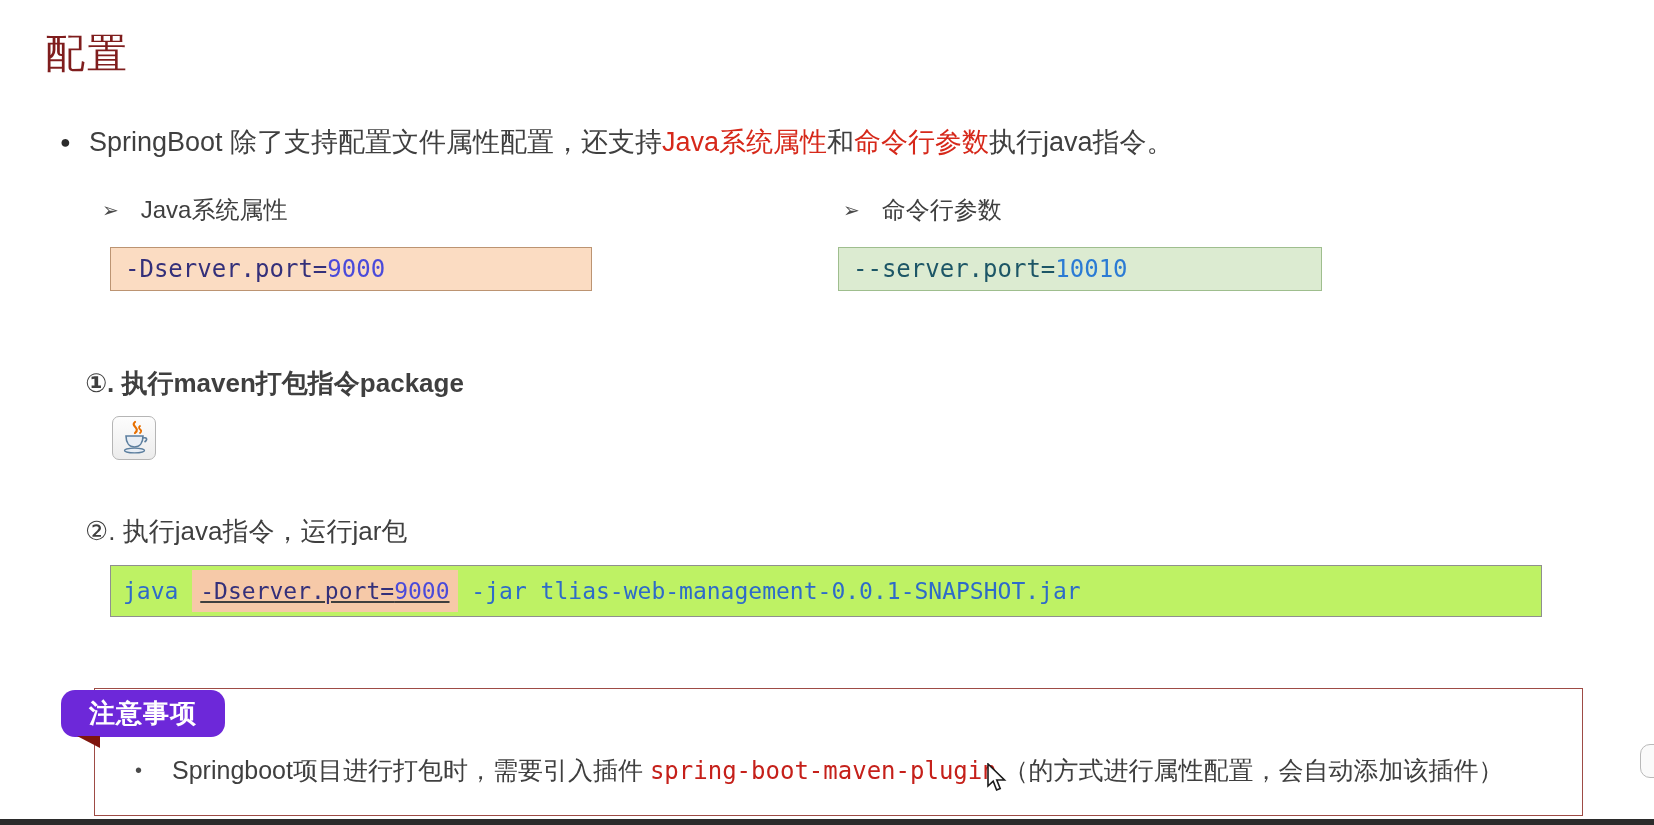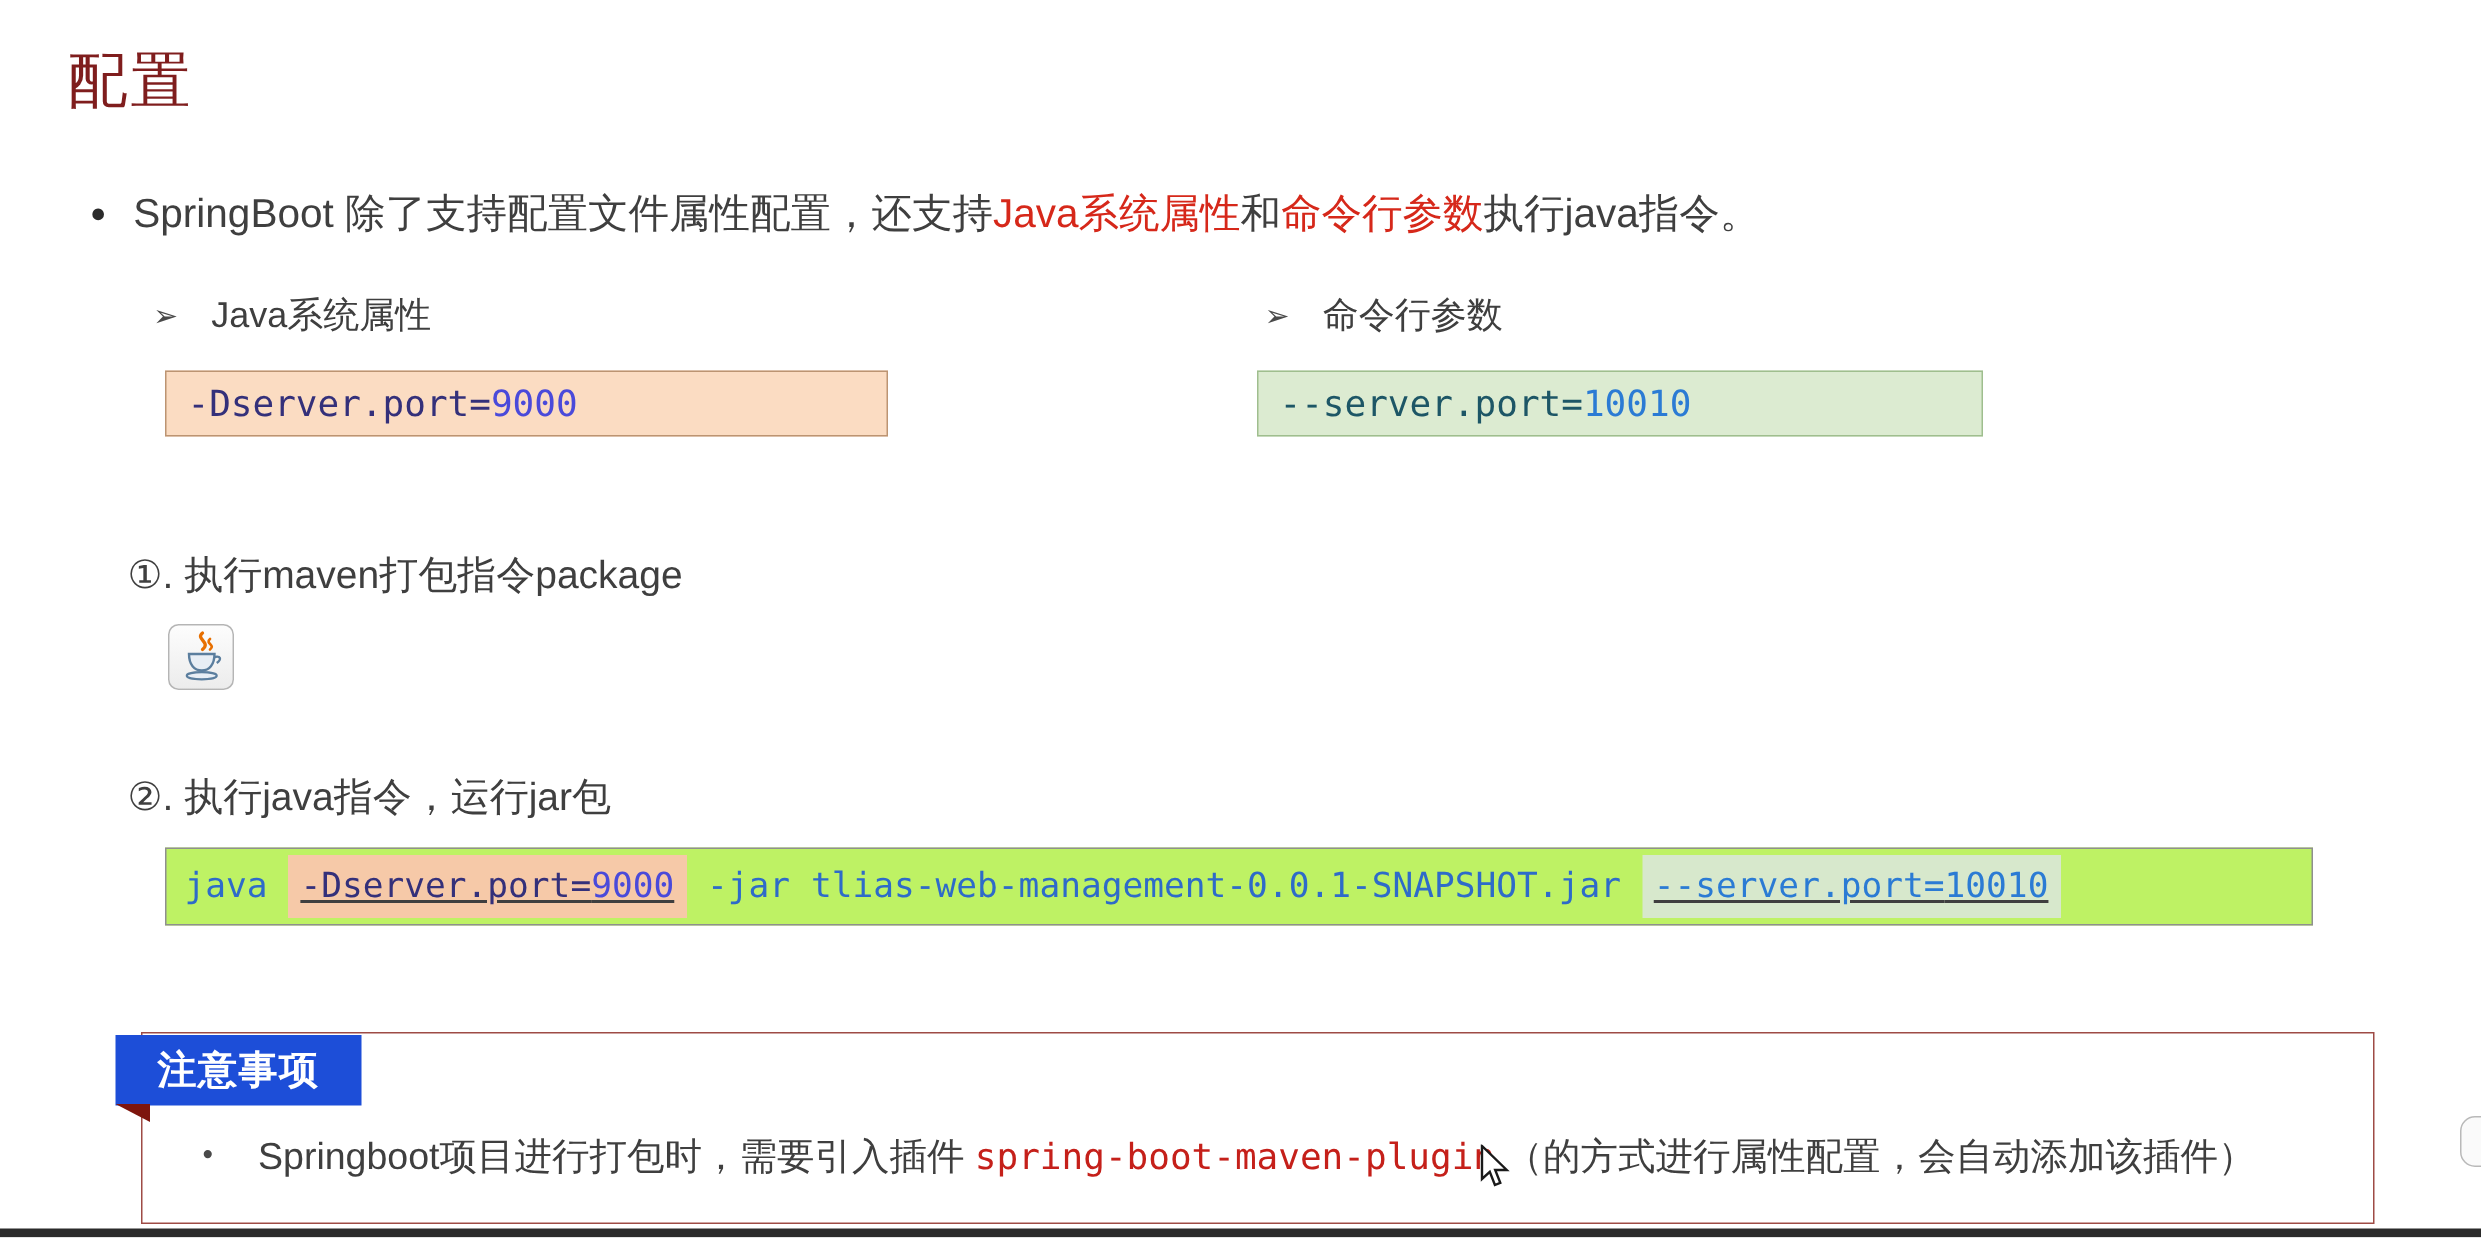--- a/index.html
+++ b/index.html
@@ -20,41 +20,41 @@
     height:44px;display:flex;align-items:center;padding-left:14px;box-sizing:border-box;
     font-family:"DejaVu Sans Mono","Liberation Mono",monospace;font-size:24px;white-space:pre;
   }
   .codebox-peach{left:110px;top:247px;width:482px;background:#fbdcc2;border:1px solid #bc9472;}
   .codebox-green{left:838px;top:247px;width:484px;background:#dcebd1;border:1px solid #9fbe8e;}
   .cd-navy{color:#34307a;}
   .cd-indigo{color:#4a4ada;}
   .cd-teal{color:#1d5666;}
   .cd-blue{color:#2b7bd4;}
   .step-label{font-size:26px;color:#3f3f3f;white-space:pre;}
-  .step1{left:85px;top:366px;}
+  .step1{left:85px;top:366px;font-weight:bold;}
   .step2{left:85px;top:514px;}
   .jar-row{left:112px;top:416px;display:flex;align-items:center;}
   .jar-icon{
     width:44px;height:44px;border:1px solid #b5b5b5;border-radius:7px;
     background:linear-gradient(180deg,#fdfdfd 0%,#ececec 100%);
     display:flex;align-items:center;justify-content:center;box-sizing:border-box;
   }
   .jar-label{font-size:21px;color:#333333;margin-left:3px;white-space:pre;}
   .cmdbox{
     left:110px;top:565px;width:1432px;height:52px;background:#bef264;border:1px solid #8f8f8f;
     display:flex;align-items:center;padding-left:12px;box-sizing:border-box;
     font-family:"DejaVu Sans Mono","Liberation Mono",monospace;font-size:23px;white-space:pre;
   }
   .cmd-blue{color:#2e6bc9;}
   .hl{display:inline-block;padding:8px 8px;white-space:pre;text-decoration:underline;}
   .hl-peach{background:#f6c9a8;}
   .hl-green{background:#d7e8cc;}
   .notebox{left:94px;top:688px;width:1489px;height:128px;border:1px solid #9e4b45;background:#ffffff;box-sizing:border-box;}
   .note-badge{
-    left:77px;top:690px;width:164px;height:47px;background:#1d4ed8;border-radius:0;
+    left:61px;top:690px;width:164px;height:47px;background:#6d28d9;border-radius:14px;
     display:flex;align-items:center;justify-content:center;
     color:#ffffff;font-size:26px;font-weight:700;letter-spacing:1px;
   }
   .badge-fold{left:77px;top:736px;width:23px;height:12px;background:#7e150d;clip-path:polygon(0 0,100% 0,100% 100%);}
   .note-line{left:135px;top:754px;font-size:25px;white-space:pre;display:flex;align-items:center;}
   .note-line .dot{font-size:20px;margin-right:30px;color:#4a4a4a;}
   .note-code{font-family:"DejaVu Sans Mono","Liberation Mono",monospace;color:#c5201a;font-size:24px;}
   .cursor{left:985px;top:763px;width:24px;height:30px;}
   .right-sliver{
     left:1640px;top:744px;width:20px;height:34px;background:#fafafa;
@@ -102,21 +102,21 @@
         <path d="M8 16 h17 c0 7 -3.5 11 -8.5 11 S8 23 8 16 z" fill="#e8eef5" stroke="#5b7e9e" stroke-width="1.6"></path>
         <path d="M25 18 c4 -1 5 1.5 1.5 4" fill="none" stroke="#5b7e9e" stroke-width="1.6"></path>
         <ellipse cx="16.5" cy="30.5" rx="10" ry="2.4" fill="#e8eef5" stroke="#5b7e9e" stroke-width="1.4"></ellipse>
       </svg>
     </span>
   </div>
 
   <div class="abs step-label step2">②. 执行java指令，运行jar包</div>
 
   <div class="abs cmdbox">
-    <span class="cmd-blue">java </span><span class="hl hl-peach"><span class="cd-navy">-Dserver.port=</span><span class="cd-indigo">9000</span></span><span class="cmd-blue"> -jar tlias-web-management-0.0.1-SNAPSHOT.jar </span><span class="hl hl-green"><span class="cd-blue">--server.port=</span><span class="cd-blue">10010</span></span>
+    <span class="cmd-blue">java </span><span class="hl hl-peach"><span class="cd-navy">-Dserver.port=</span><span class="cd-indigo">9000</span></span><span class="cmd-blue"> -jar tlias-web-management-0.0.1-SNAPSHOT.jar </span>
   </div>
 
   <div class="abs notebox"></div>
   <div class="abs note-badge">注意事项</div>
   <div class="abs badge-fold"></div>
 
   <div class="abs note-line">
     <span class="dot">•</span>
     <span><span>Springboot项目进行打包时，需要引入插件 </span><span class="note-code">spring-boot-maven-plugin</span><span> （的方式进行属性配置，会自动添加该插件）</span></span>
   </div>

